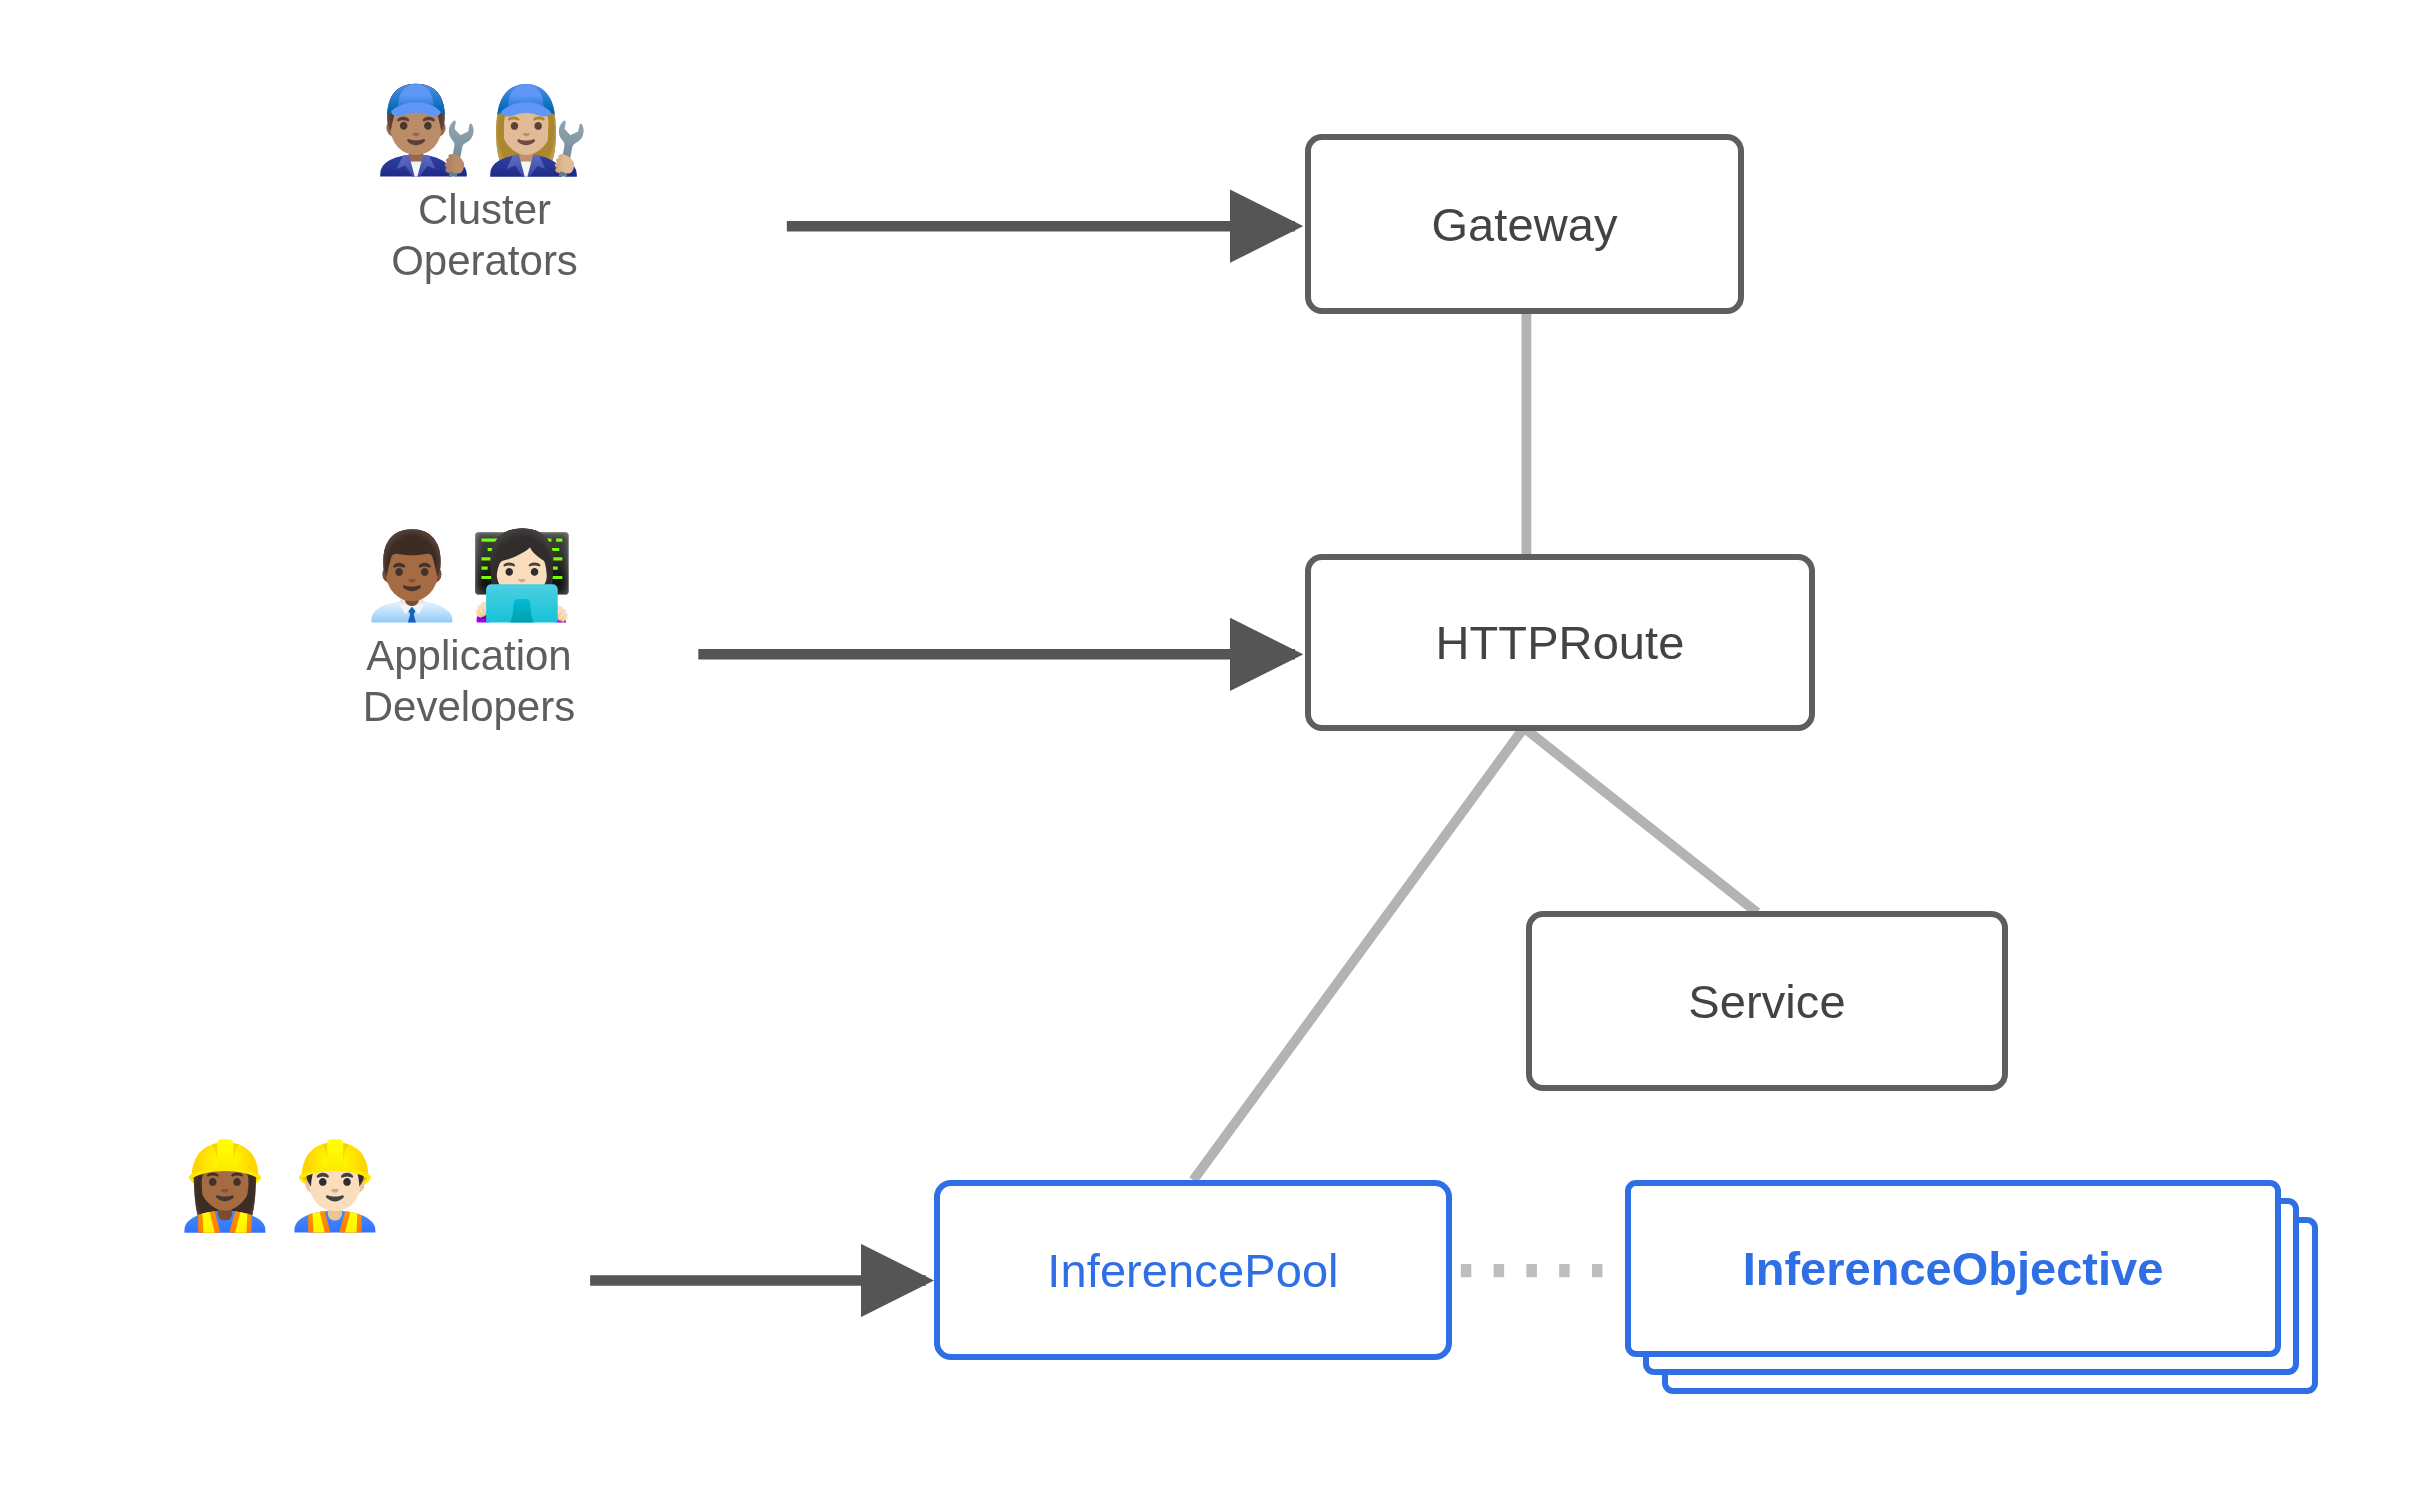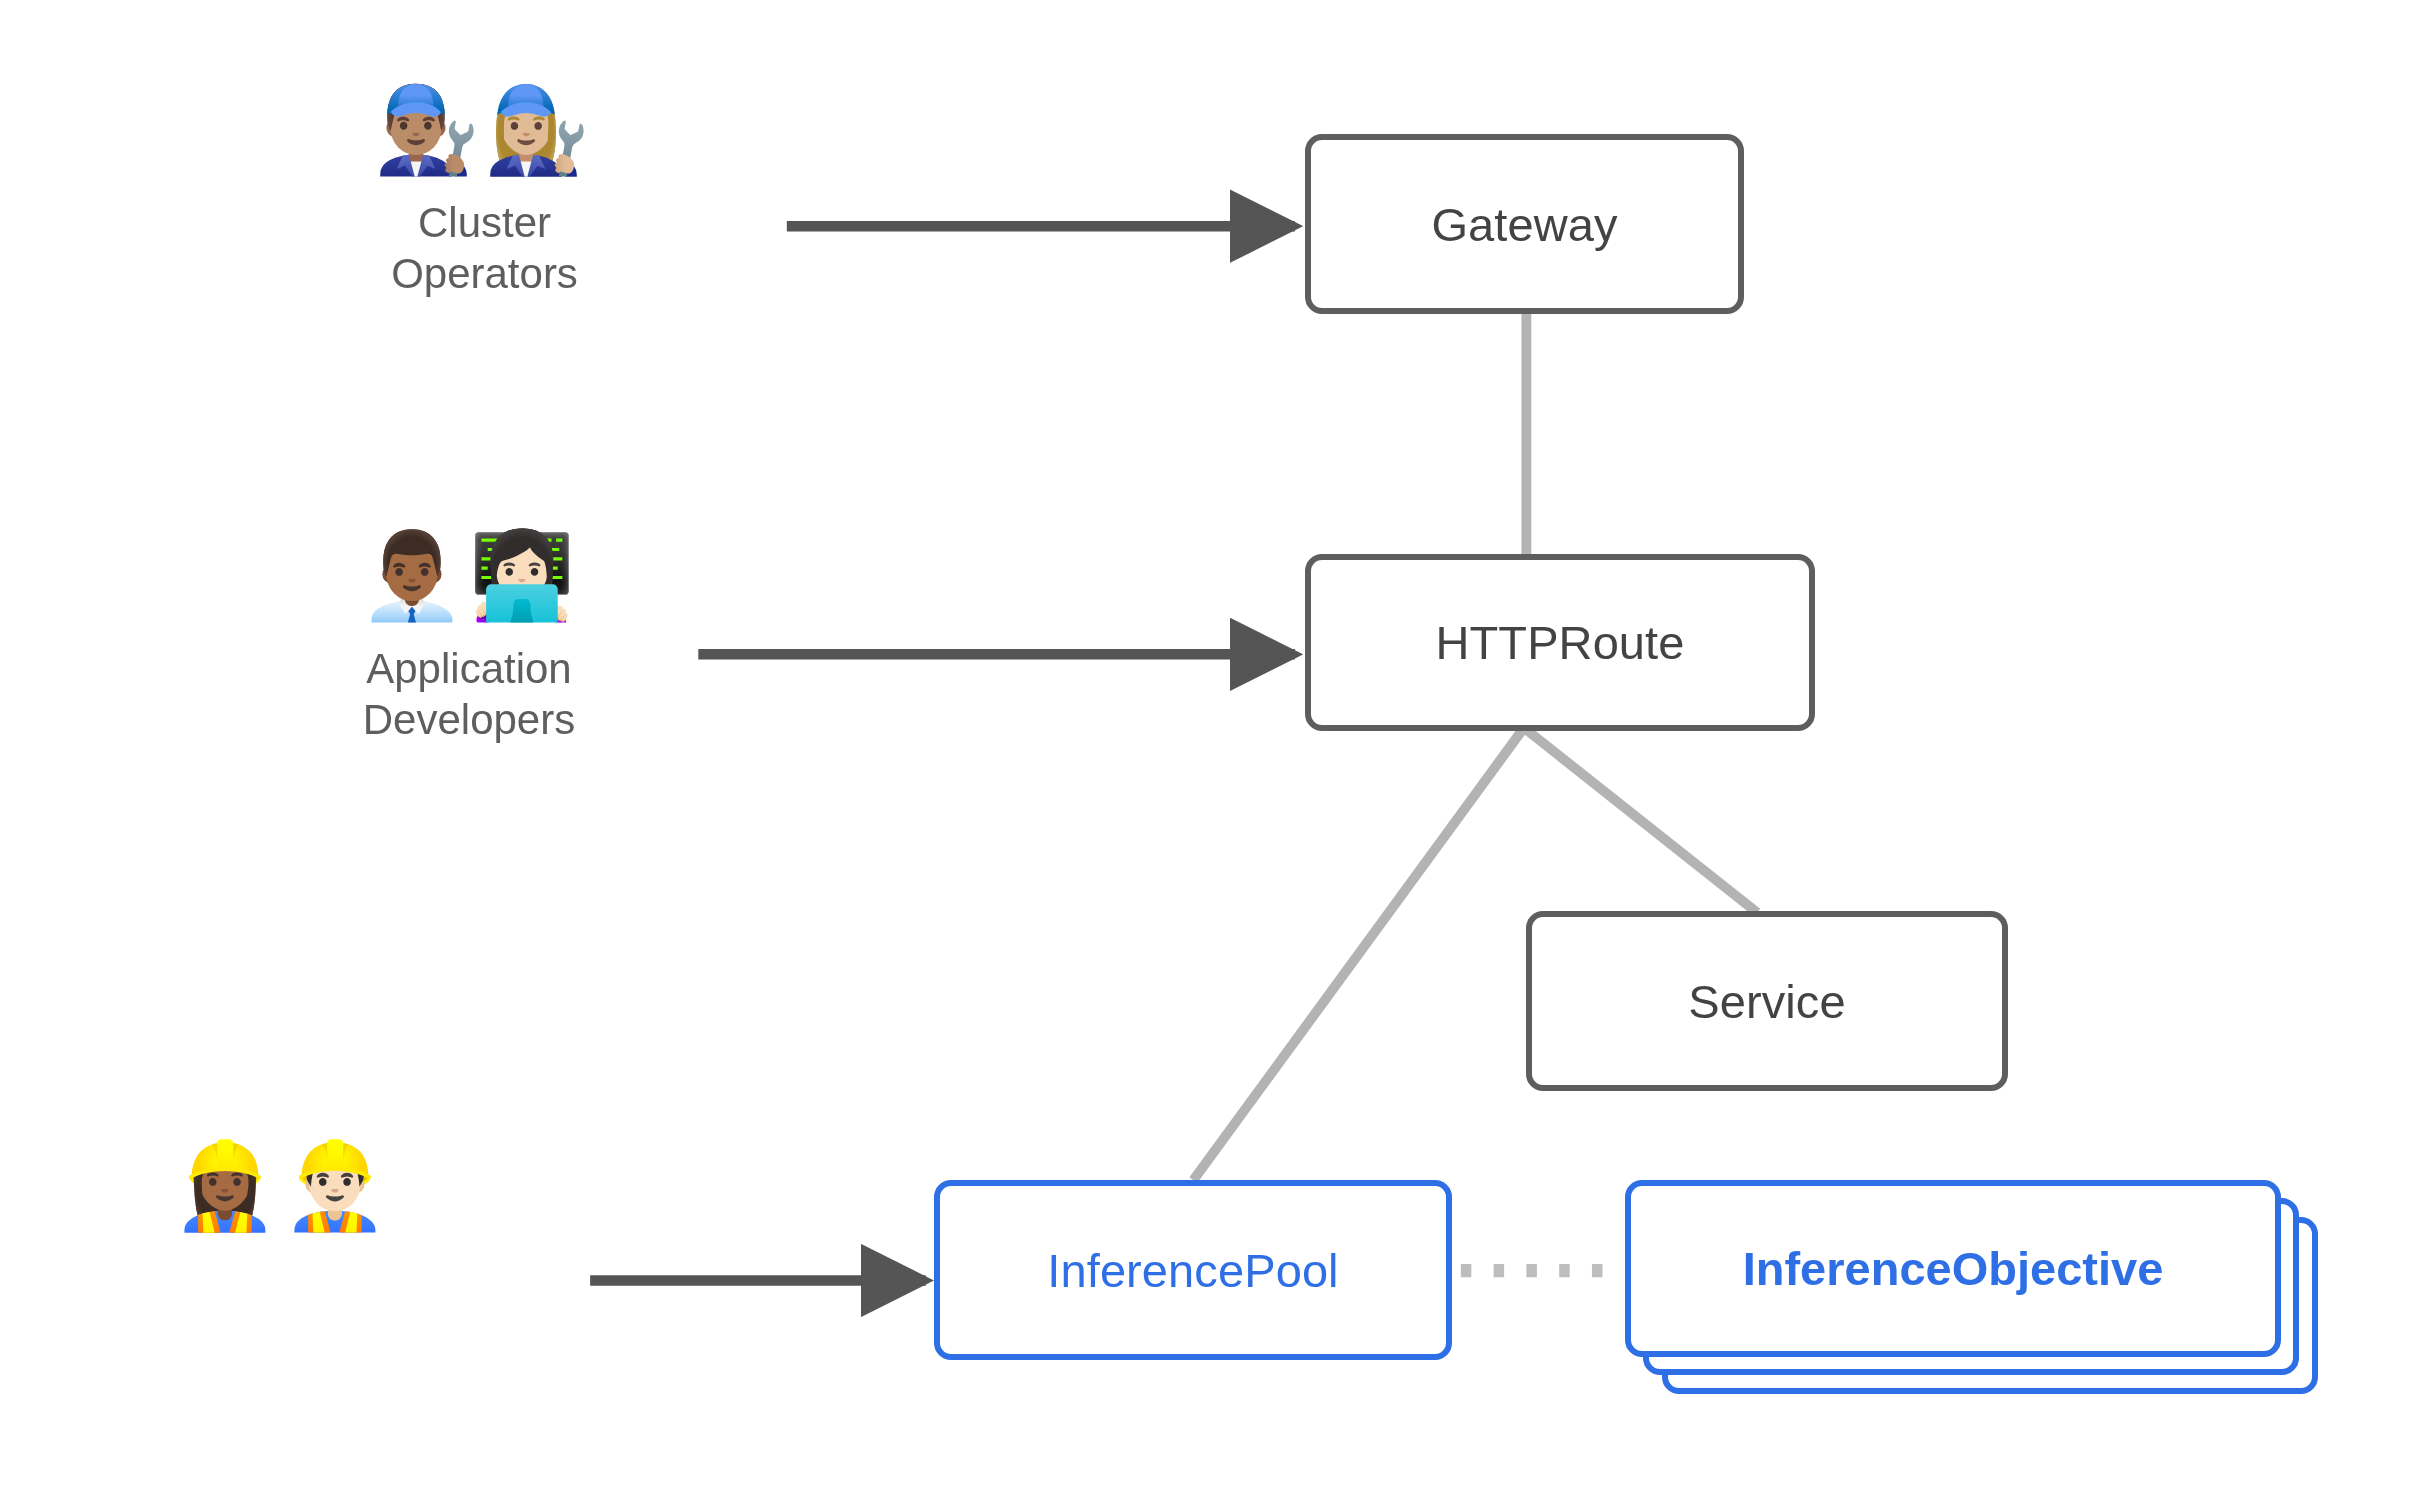--- a/index.html
+++ b/index.html
@@ -69,21 +69,21 @@
     height: 216px;
     z-index: 3;
   }
   .stack-card {
     position: absolute;
     box-sizing: border-box;
     width: 656px;
     height: 177px;
     background: #ffffff;
     border: 6.6px solid #2f6fe5;
-    border-radius: 17px;
+    border-radius: 11px;
   }
   .stack-card.back2 { left: 37px; top: 37px; z-index: 1; }
   .stack-card.back1 { left: 18.4px; top: 18.4px; z-index: 2; }
   .stack-card.front {
     left: 0; top: 0; z-index: 3;
     display: flex;
     align-items: center;
     justify-content: center;
   }
   .stack-card.front .node-label {
@@ -101,21 +101,21 @@
     align-items: center;
     z-index: 3;
   }
   .persona-emojis {
     font-size: 85px;
     line-height: 1.05;
     white-space: nowrap;
     letter-spacing: 3.9px;
   }
   .persona-caption {
-    margin-top: 23px;
+    margin-top: 10px;
     color: #5e5e5e;
     font-size: 42px;
     line-height: 1.22;
     text-align: center;
     white-space: pre-line;
   }
   #persona-cluster   { left: 347px;  top: 85px;  width: 275px; }
   #persona-appdev    { left: 328px;  top: 531px;  width: 282px; }
   #persona-infra     { left: 105px;  top: 1141px; width: 354px; }
 </style>

